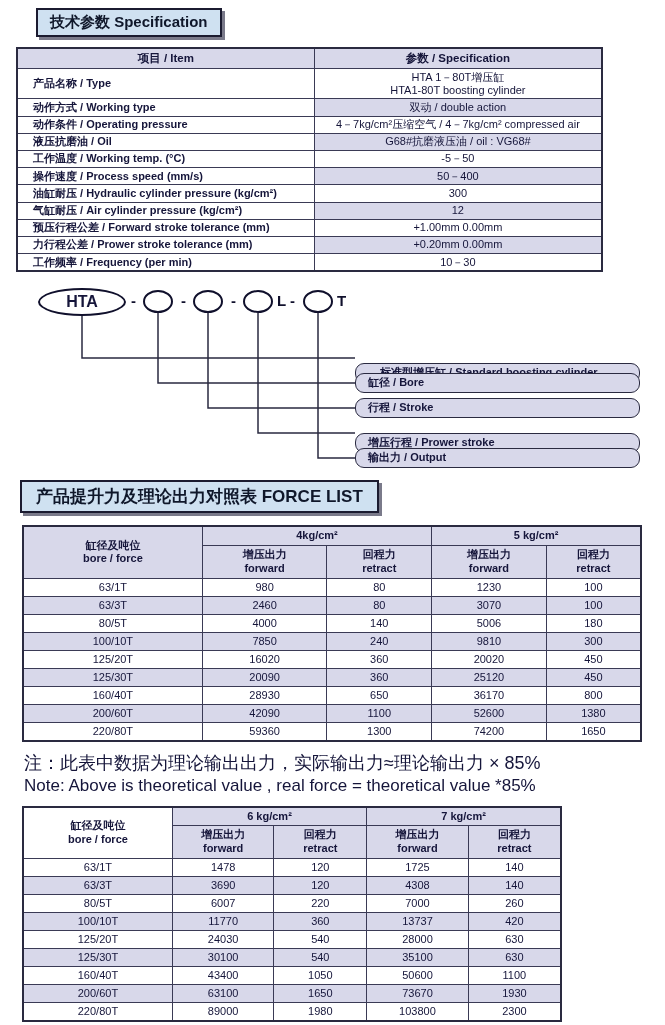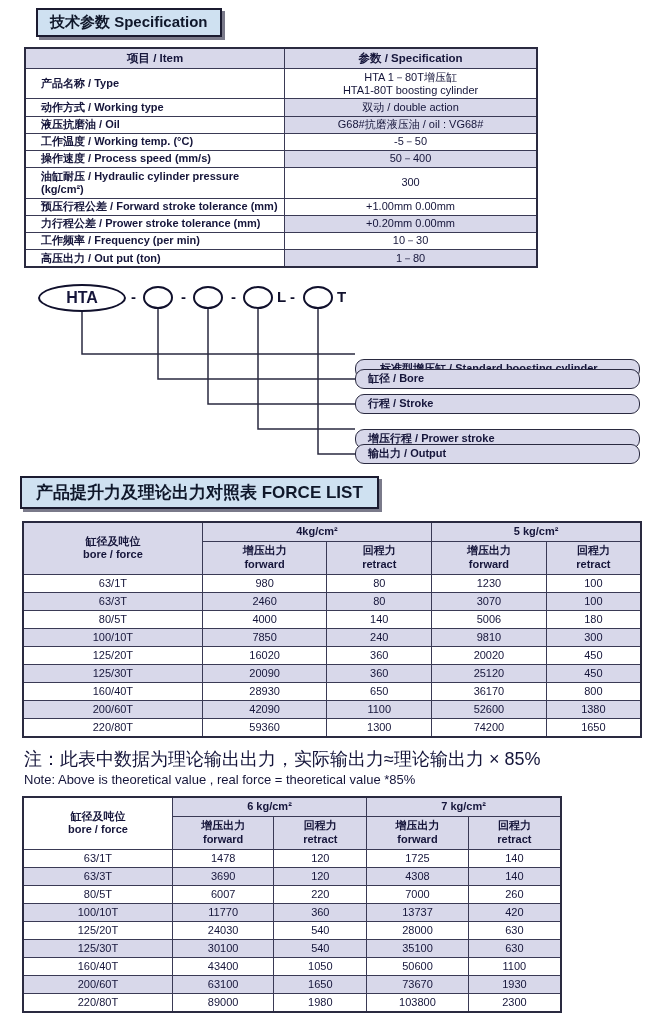--- a/index.html
+++ b/index.html
@@ -20,35 +20,35 @@
     font-weight:bold;
     color:#0f172a;
   }
   .t1 { font-size:15px; padding:3px 12px; margin:0 0 10px 36px; }
   .t2 { font-size:17px; padding:3px 14px; margin:4px 0 12px 20px; }
 
   
   table { border-collapse:collapse; border:2px solid #2a2a40; }
   th, td { border:1px solid #3a3a55; white-space:pre-line; }
 
-  .spec { width:514px; margin-left:24px; font-size:11px; }
+  .spec { width:587px; margin-left:16px; font-size:11px; }
   .spec th { background:#d8d8ea; padding:2px 4px; font-size:11.5px; }
   .spec td { padding:1.5px 5px; text-align:center; line-height:1.2; }
   .spec td.c0 { text-align:left; padding-left:15px; font-weight:bold; }
   .spec td.alt { background:#d8d8ea; }
 
   .force { font-size:11px; text-align:center; margin-left:22px;border-radius:22px; }
   .force th { background:#d8d8ea; padding:2px 3px; line-height:1.25; font-size:11px; }
   .force td { padding:2.5px 3px; }
   .force tr.alt td { background:#d8d8ea; }
   .ft2 th.whitehead { background:#fff; }
 
   .note { margin:9px 0 8px 24px; line-height:1.35; }
   .note-cn { font-size:18px; }
-  .note-en { font-size:13px; }
+  .note-en { font-size:17px; }
 
   
   .diagram { position:relative; height:196px; margin-top:8px; }
   .diagram svg { position:absolute; left:0; top:0; }
   .oval {
     position:absolute; background:#fff;
     border:2px solid #10102c; border-radius:50%;
   }
   .hta {
     left:38px; top:8px; width:88px; height:28px;
@@ -94,50 +94,54 @@
         <tr>
           <td class="c0">产品名称 / Type</td>
           <td>HTA 1－80T增压缸
 HTA1-80T boosting cylinder</td>
         </tr>
         <tr>
           <td class="c0">动作方式 / Working type</td>
           <td class="alt">双动 / double action</td>
         </tr>
         <tr>
+          <td class="c0">动作条件 / Operating pressure</td>
+          <td>4－7kg/cm²压缩空气 / 4－7kg/cm² compressed air</td>
+        </tr>
+        <tr>
           <td class="c0">液压抗磨油 / Oil</td>
           <td class="alt">G68#抗磨液压油 / oil : VG68#</td>
         </tr>
         <tr>
           <td class="c0">工作温度 / Working temp. (°C)</td>
           <td>-5－50</td>
         </tr>
         <tr>
           <td class="c0">操作速度 / Process speed (mm/s)</td>
           <td class="alt">50－400</td>
         </tr>
         <tr>
           <td class="c0">油缸耐压 / Hydraulic cylinder pressure (kg/cm²)</td>
           <td>300</td>
         </tr>
         <tr>
+          <td class="c0">气缸耐压 / Air cylinder pressure (kg/cm²)</td>
+          <td class="alt">12</td>
+        </tr>
+        <tr>
           <td class="c0">预压行程公差 / Forward stroke tolerance (mm)</td>
           <td>+1.00mm 0.00mm</td>
         </tr>
         <tr>
           <td class="c0">力行程公差 / Prower stroke tolerance (mm)</td>
           <td class="alt">+0.20mm 0.00mm</td>
         </tr>
         <tr>
           <td class="c0">工作频率 / Frequency (per min)</td>
           <td>10－30</td>
-        </tr>
-        <tr>
-          <td class="c0">高压出力 / Out put (ton)</td>
-          <td class="alt">1－80</td>
         </tr>
       </tbody>
   </table>
 
   
   <div class="diagram">
     <svg width="665" height="196">
       <polyline points="82,36 82,78 355,78" fill="none" stroke="#2a2a40" stroke-width="1.5"></polyline>
       <polyline points="158,33 158,103 355,103" fill="none" stroke="#2a2a40" stroke-width="1.5"></polyline>
       <polyline points="208,33 208,128 355,128" fill="none" stroke="#2a2a40" stroke-width="1.5"></polyline>

